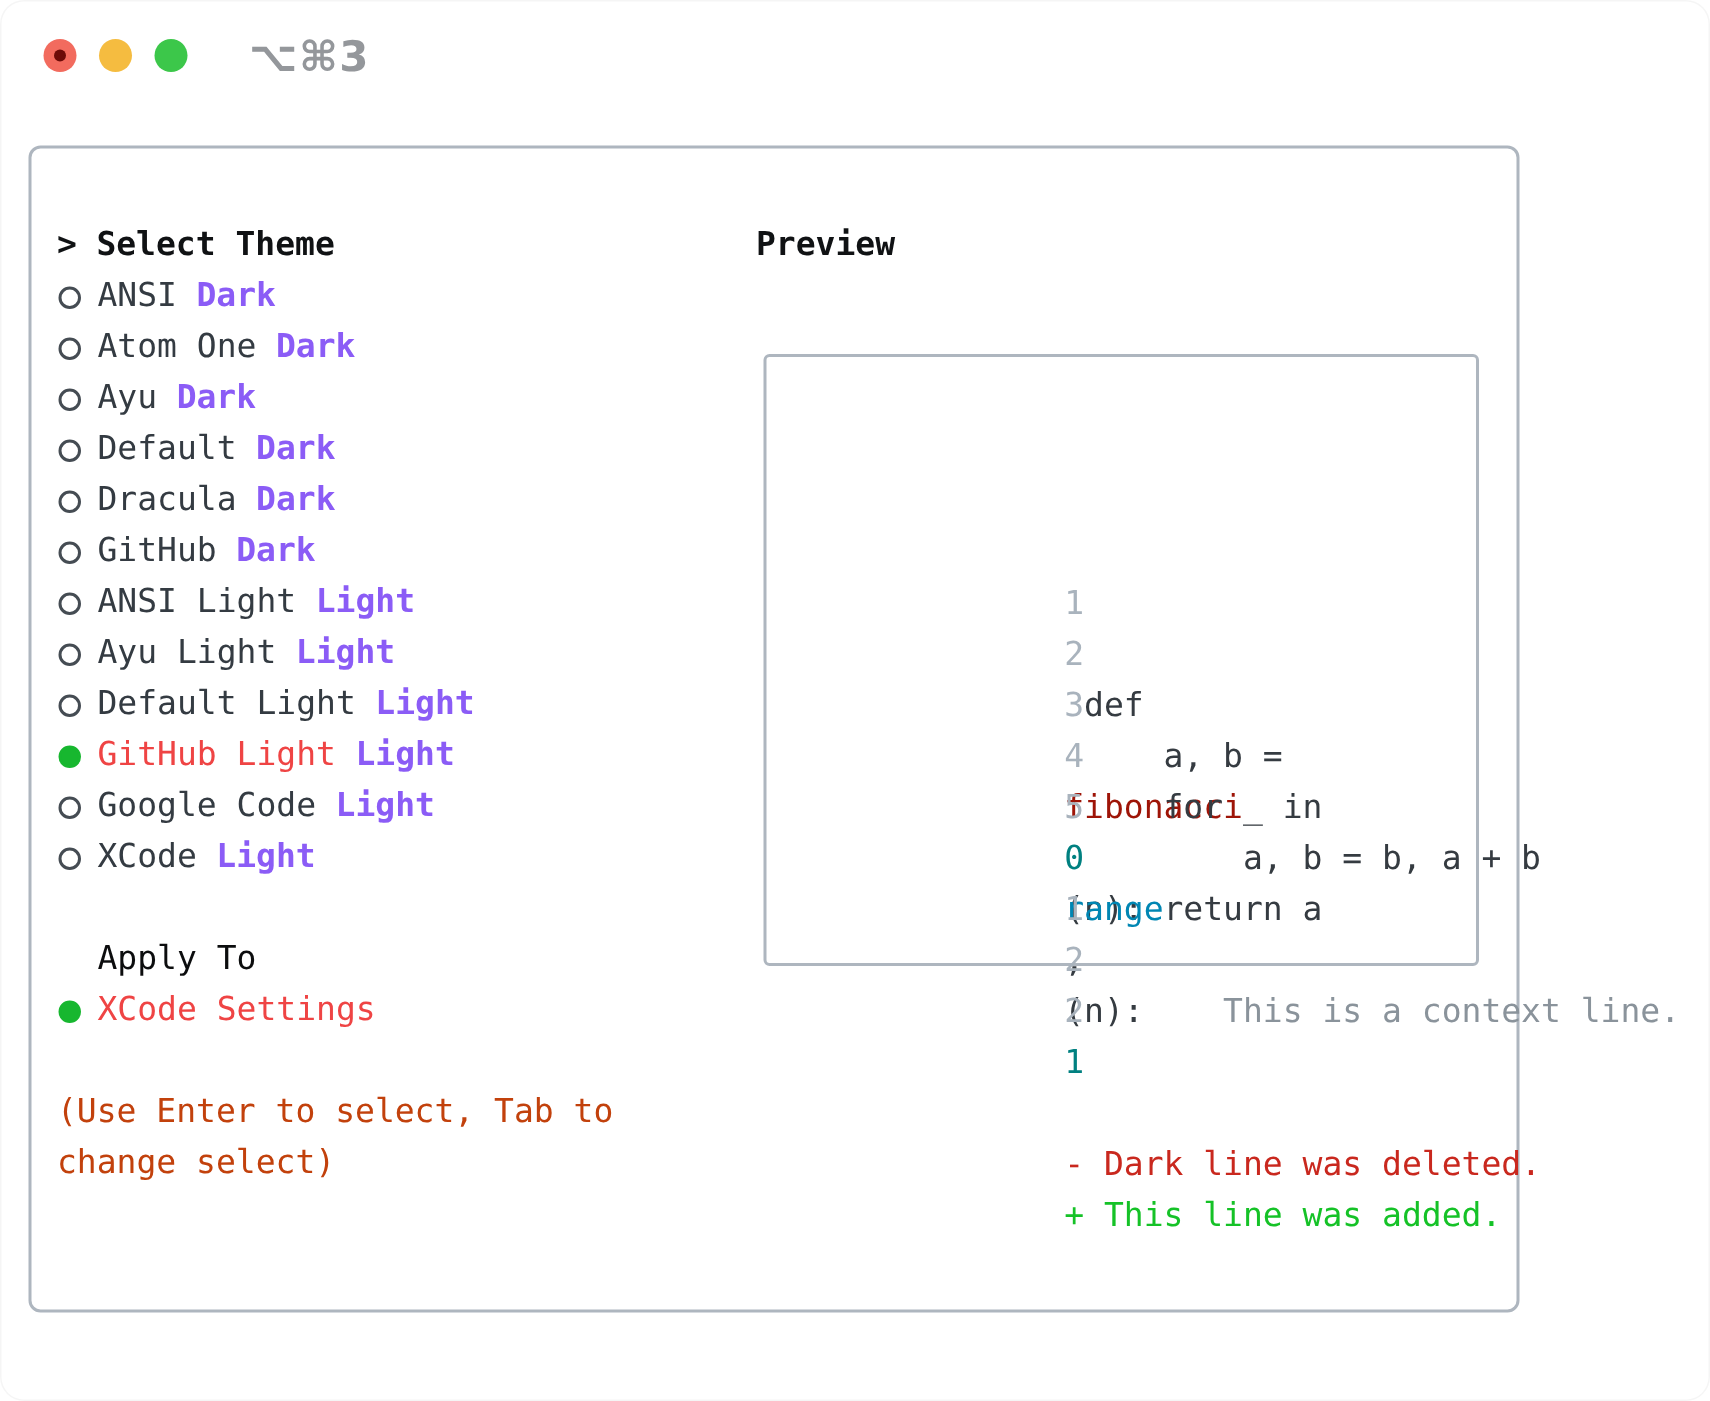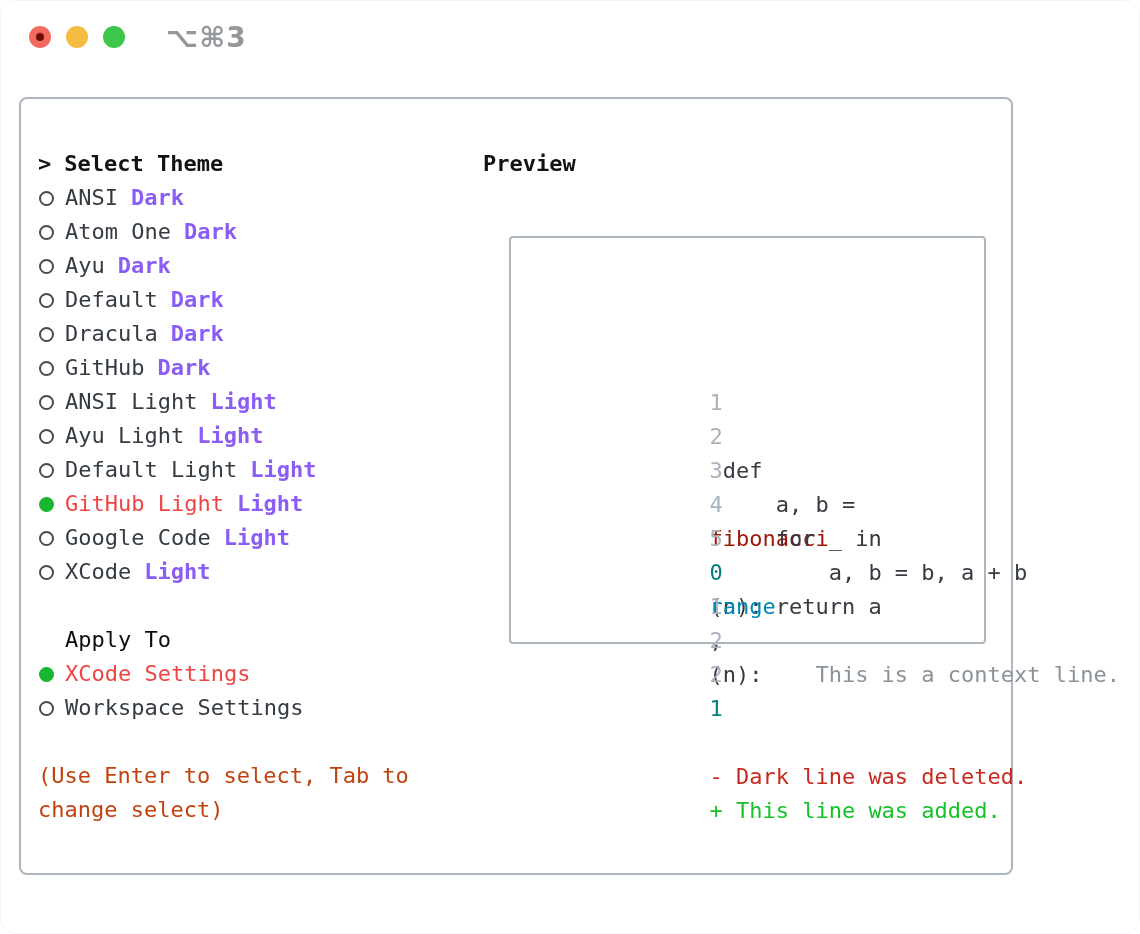--- a/index.html
+++ b/index.html
@@ -48,21 +48,21 @@
   .option-row.selected .dot { background:#17b72f; border-color:#17b72f; }
   .option-row.selected .opt-name { color:#ef4444; }
   .opt-variant { color:#8b5cf6; margin-left:13px;font-weight:bold; }
 
   .apply-header { color:#0c0d0e; padding-left:27px; }
 
   .footer-hint { color:#c2410c; }
 
   
   .preview-title {
-    position:absolute; left:462px; top:48px; height:34px; line-height:34px;
+    position:absolute; left:483px; top:48px; height:34px; line-height:34px;
     font-size:22px; font-weight:bold; color:#101214;
   }
   .preview-box {
     position:absolute; left:488px; top:102px; width:477px; height:408px;
     border:2px solid #aeb6bf; border-radius:4px; background:#fff;margin-top:35px;
   }
   .preview-code { position:absolute; left:13px; top:46px; font-size:22px; }
   .code-line { white-space:pre; height:34px; line-height:34px; }
   .tok      { color:#353b41; }
   .tok.ln   { color:#a9b3bd; }
@@ -172,24 +172,20 @@
 
       <div class="row apply-header">Apply To</div>
 
       <div>
 
           <div class="row option-row selected">
             <span class="dot"></span>
             <span class="opt-name">XCode Settings</span>
           </div>
 
-          <div class="row option-row">
-            <span class="dot"></span>
-            <span class="opt-name">Workspace Settings</span>
-          </div>
         </div>
 
       <div class="spacer"></div>
 
       <div class="row footer-hint">(Use Enter to select, Tab to</div>
       <div class="row footer-hint">change select)</div>
 
     </div>
 
     <div class="preview-title">Preview</div>

